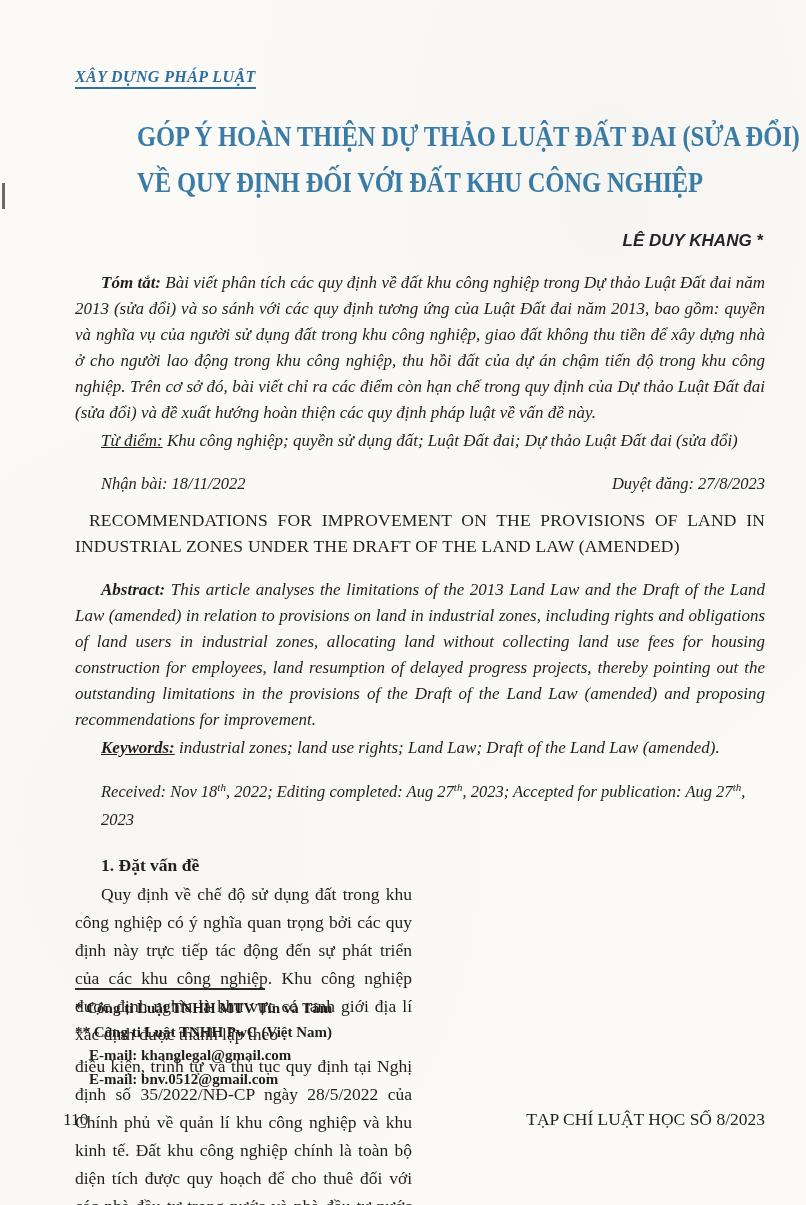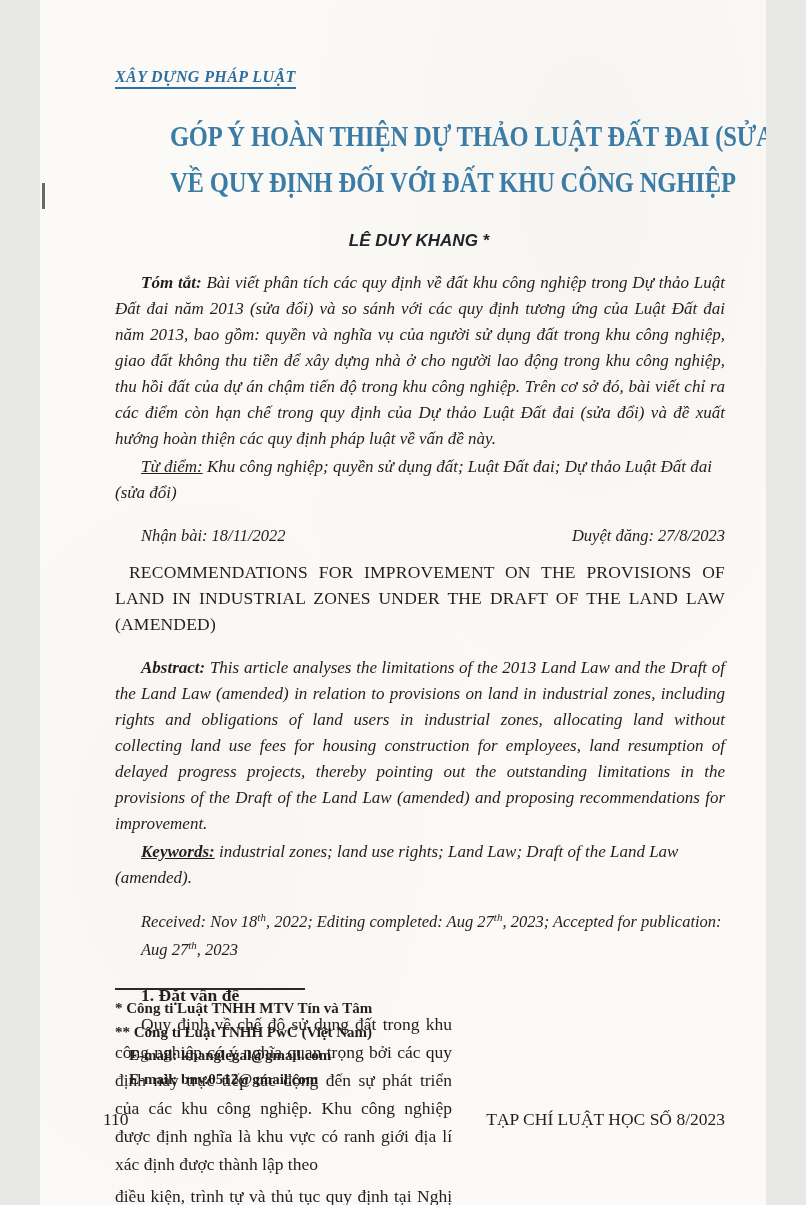--- a/index.html
+++ b/index.html
@@ -1,18 +1,18 @@
 <!DOCTYPE html>
 <html><head>
 <meta charset="utf-8">
 <style>
   html,body{margin:0;padding:0;background:#e8e8e6;}
   .page{
     position:relative;
-    width:726px;height:1205px;
+    width:806px;height:1205px;
     margin:0 auto;
     background:
       radial-gradient(ellipse at 75% 15%, rgba(120,120,110,0.04), transparent 45%),
       radial-gradient(ellipse at 20% 70%, rgba(120,120,110,0.03), transparent 40%),
       #fbfaf6;
     font-family:"Liberation Serif", serif;
     color:#201f1d;
     box-sizing:border-box;
     padding:68px 41px 0 75px;
     overflow:hidden;
@@ -31,21 +31,21 @@
     text-align:center;
     color:#3b7ca7;
     font-weight:700;
     font-size:30px;
     line-height:46px;
     letter-spacing:-0.2px;
   }
   .t-line{display:block;white-space:nowrap;transform:scaleX(0.82);transform-origin:50% 50%;}
   .authors{
     margin-top:20px;
-    text-align:center;
+    text-align:right;
     font-family:"Liberation Sans", sans-serif;
     font-weight:700;font-style:italic;
     font-size:17px;line-height:31px;
     color:#23232b;
     padding-right:2px;
   }
   .para{
     margin:0;
     text-align:justify;
     font-size:17px;

